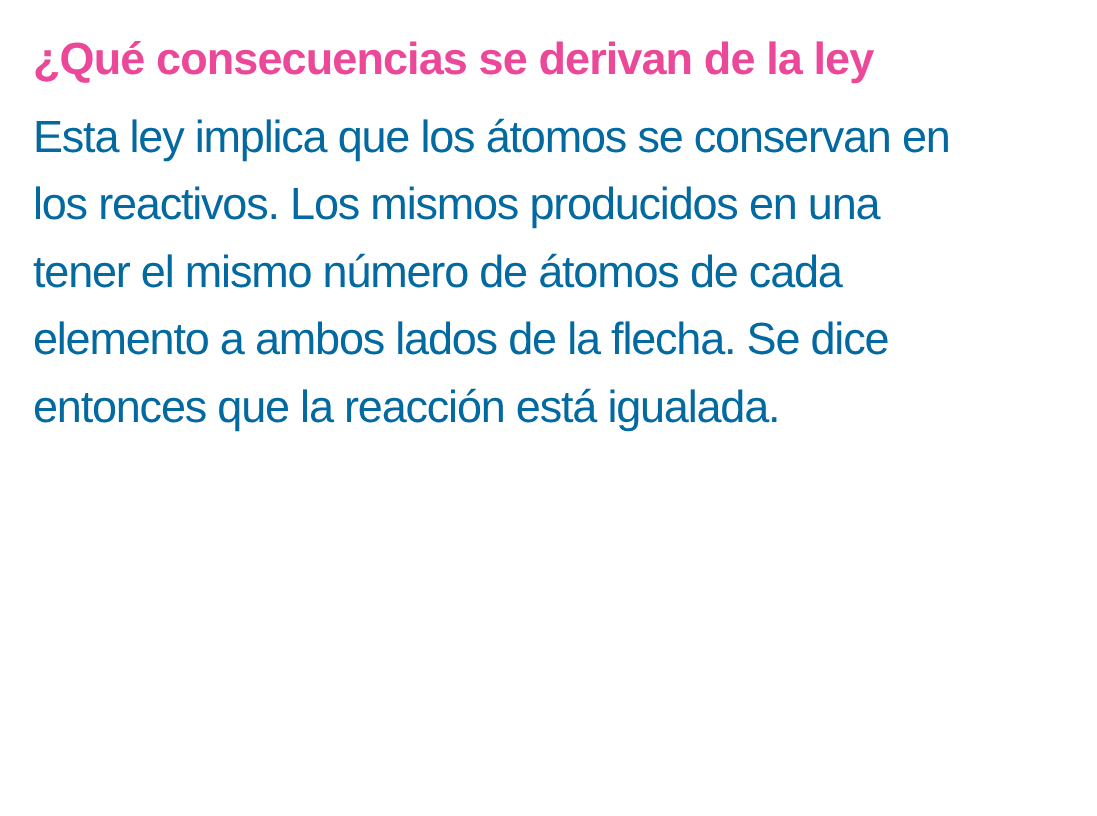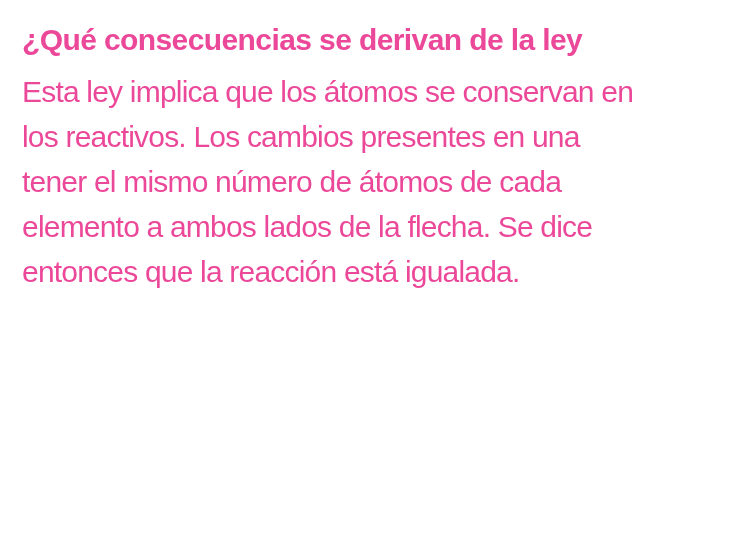--- a/index.html
+++ b/index.html
@@ -32,37 +32,37 @@
   .heading .hline {
     display: block;
     white-space: nowrap;
   }
   .body-text {
     margin-top: 7px;
     font-size: 30px;
     line-height: 45px;
     font-weight: 300;
     letter-spacing: -0.8px;
-    color: #ec4899;
+    color: #0369a1;
   }
   .body-text .bline {
     display: block;
     white-space: nowrap;
   }
 </style>
 </head>
 <body>
 
 <div class="page">
 
   <h1 class="heading">
     <span class="hline">¿Qué consecuencias se derivan de la ley</span>
   </h1>
 
   <div class="body-text">
     <span class="bline">Esta ley implica que los átomos se conservan en</span>
-    <span class="bline">los reactivos. Los cambios presentes en una</span>
+    <span class="bline">los reactivos. Los mismos producidos en una</span>
     <span class="bline">tener el mismo número de átomos de cada</span>
     <span class="bline">elemento a ambos lados de la flecha. Se dice</span>
     <span class="bline">entonces que la reacción está igualada.</span>
   </div>
 
 </div>
 
 </body></html>

